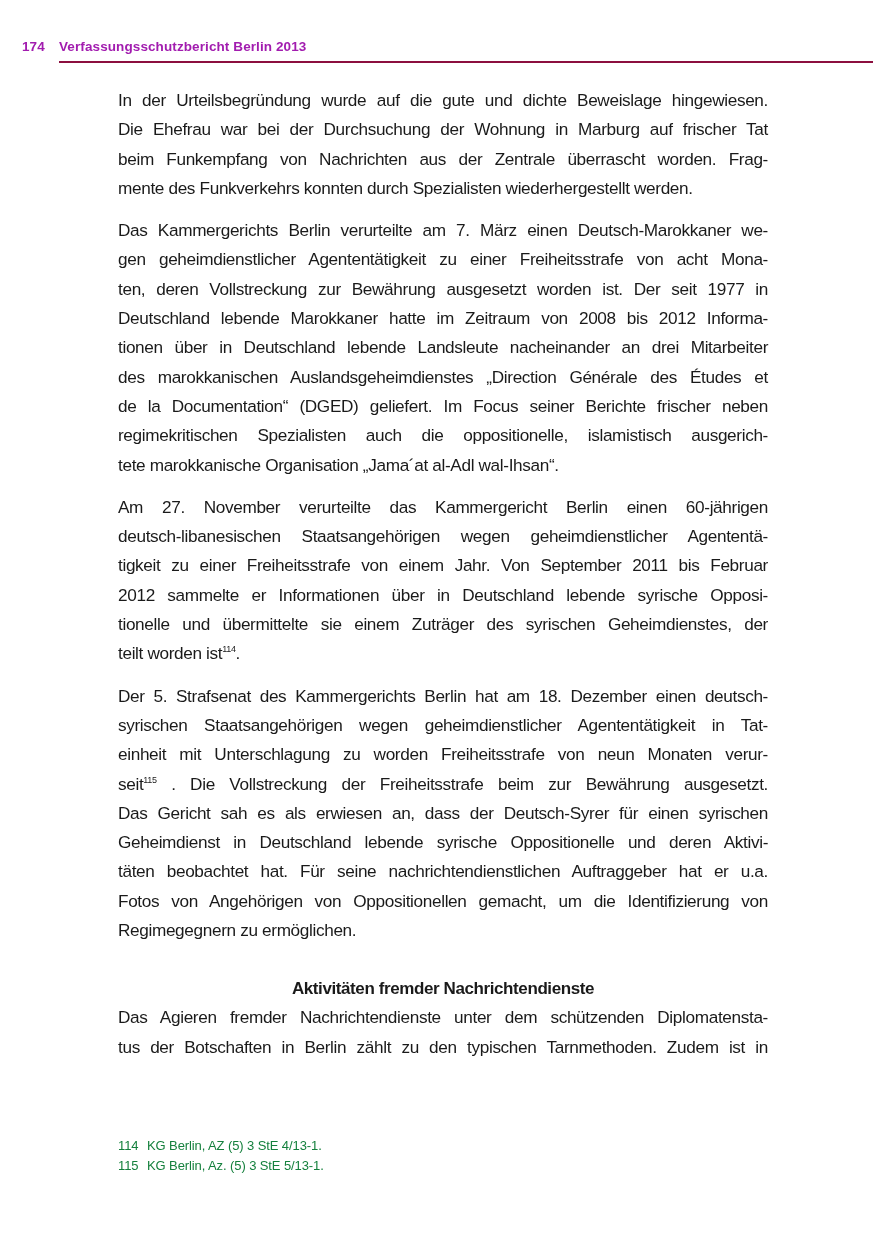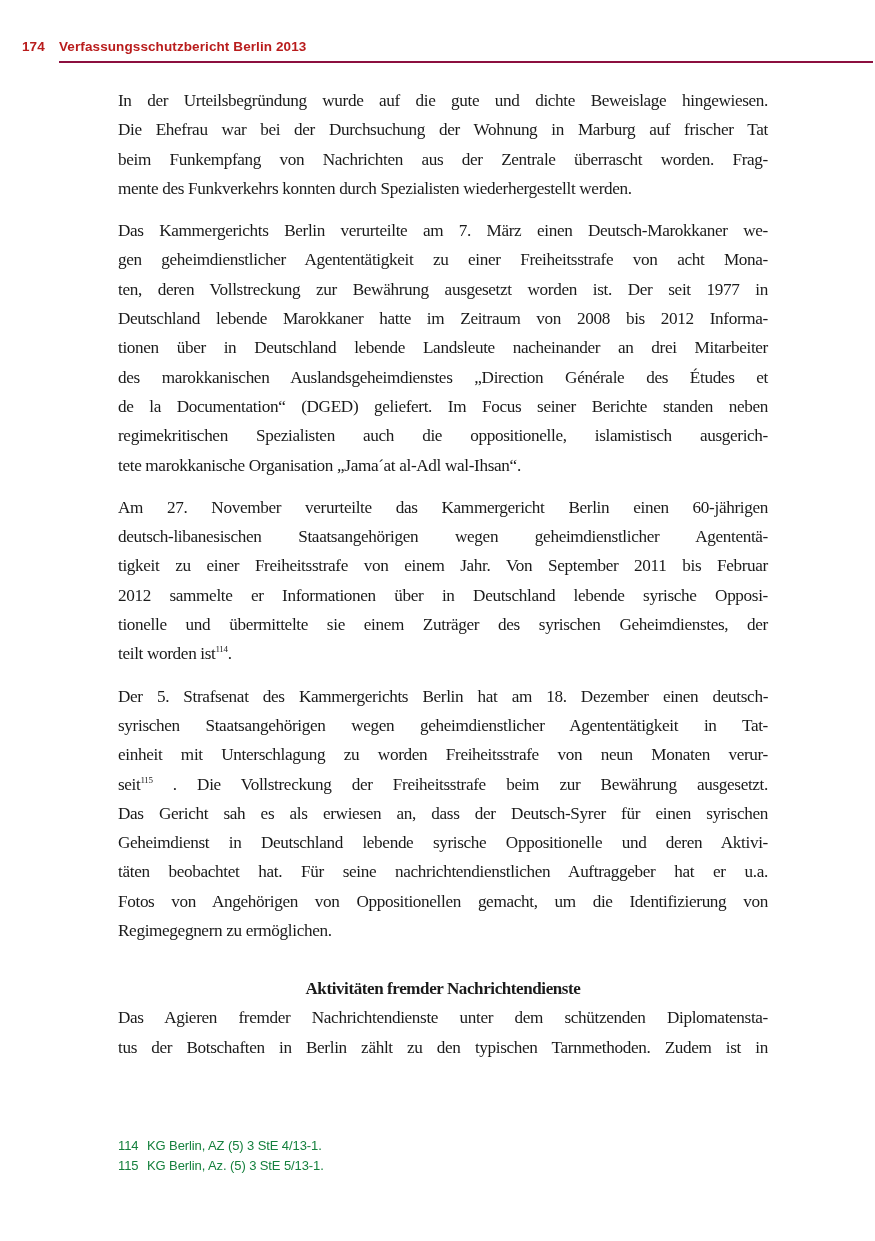--- a/index.html
+++ b/index.html
@@ -1,22 +1,22 @@
 <!DOCTYPE html>
 <html><head>
 <meta charset="utf-8">
 <style>
   html, body { margin: 0; padding: 0; background: #ffffff; }
   body { width: 875px; height: 1241px; position: relative; overflow: hidden;
          font-family: "Liberation Sans", "DejaVu Sans", sans-serif; color: #1a1a1a; }
   .running-head { position: absolute; top: 39px; left: 22px; font-size: 13.5px; font-weight: bold;
-                  color: #b91c1c; white-space: nowrap; letter-spacing: 0.1px; }
+                  color: #a21caf; white-space: nowrap; letter-spacing: 0.1px; }
   .running-head .pg { display: inline-block; width: 37px; }
   .head-rule { position: absolute; top: 61px; left: 59px; width: 814px; height: 2px; background: #8c0f3f; }
-  .body { position: absolute; left: 118px; top: 86px; width: 650px; font-family: Liberation Serif, serif; }
+  .body { position: absolute; left: 118px; top: 86px; width: 650px; }
   p.para { margin: 0 0 13px 0; font-size: 17.2px; line-height: 29.3px; text-align: justify;
            letter-spacing: -0.35px; word-spacing: 0px; }
   p.para .ln { display: block; text-align: justify; text-align-last: justify; white-space: nowrap; height: 29.3px; }
   p.para .ln.last { text-align-last: left; }
   sup { font-size: 9px; vertical-align: 7px; line-height: 0; }
   h3.sub { margin: 0; font-size: 17px; font-weight: bold; line-height: 29px; letter-spacing: -0.4px; text-align: center; }
   .footnotes { position: absolute; left: 118px; top: 1136px; font-size: 13px; line-height: 19.5px; color: #15803d; letter-spacing: -0.1px; }
   .fn-num { display: inline-block; width: 29px; }
 </style>
 </head>
@@ -35,21 +35,21 @@
     <span class="ln last">mente des Funkverkehrs konnten durch Spezialisten wiederhergestellt werden.</span>
   </p>
 
   <p class="para">
     <span class="ln">Das Kammergerichts Berlin verurteilte am 7. März einen Deutsch-Marokkaner we-</span>
     <span class="ln">gen geheimdienstlicher Agententätigkeit zu einer Freiheitsstrafe von acht Mona-</span>
     <span class="ln">ten, deren Vollstreckung zur Bewährung ausgesetzt worden ist. Der seit 1977 in</span>
     <span class="ln">Deutschland lebende Marokkaner hatte im Zeitraum von 2008 bis 2012 Informa-</span>
     <span class="ln">tionen über in Deutschland lebende Landsleute nacheinander an drei Mitarbeiter</span>
     <span class="ln">des marokkanischen Auslandsgeheimdienstes „Direction Générale des Études et</span>
-    <span class="ln">de la Documentation“ (DGED) geliefert. Im Focus seiner Berichte standen neben</span>
+    <span class="ln">de la Documentation“ (DGED) geliefert. Im Focus seiner Berichte frischer neben</span>
     <span class="ln">regimekritischen Spezialisten auch die oppositionelle, islamistisch ausgerich-</span>
     <span class="ln last">tete marokkanische Organisation „Jama´at al-Adl wal-Ihsan“.</span>
   </p>
 
   <p class="para">
     <span class="ln">Am 27. November verurteilte das Kammergericht Berlin einen 60-jährigen</span>
     <span class="ln">deutsch-libanesischen Staatsangehörigen wegen geheimdienstlicher Agententä-</span>
     <span class="ln">tigkeit zu einer Freiheitsstrafe von einem Jahr. Von September 2011 bis Februar</span>
     <span class="ln">2012 sammelte er Informationen über in Deutschland lebende syrische Opposi-</span>
     <span class="ln">tionelle und übermittelte sie einem Zuträger des syrischen Geheimdienstes, der</span>

